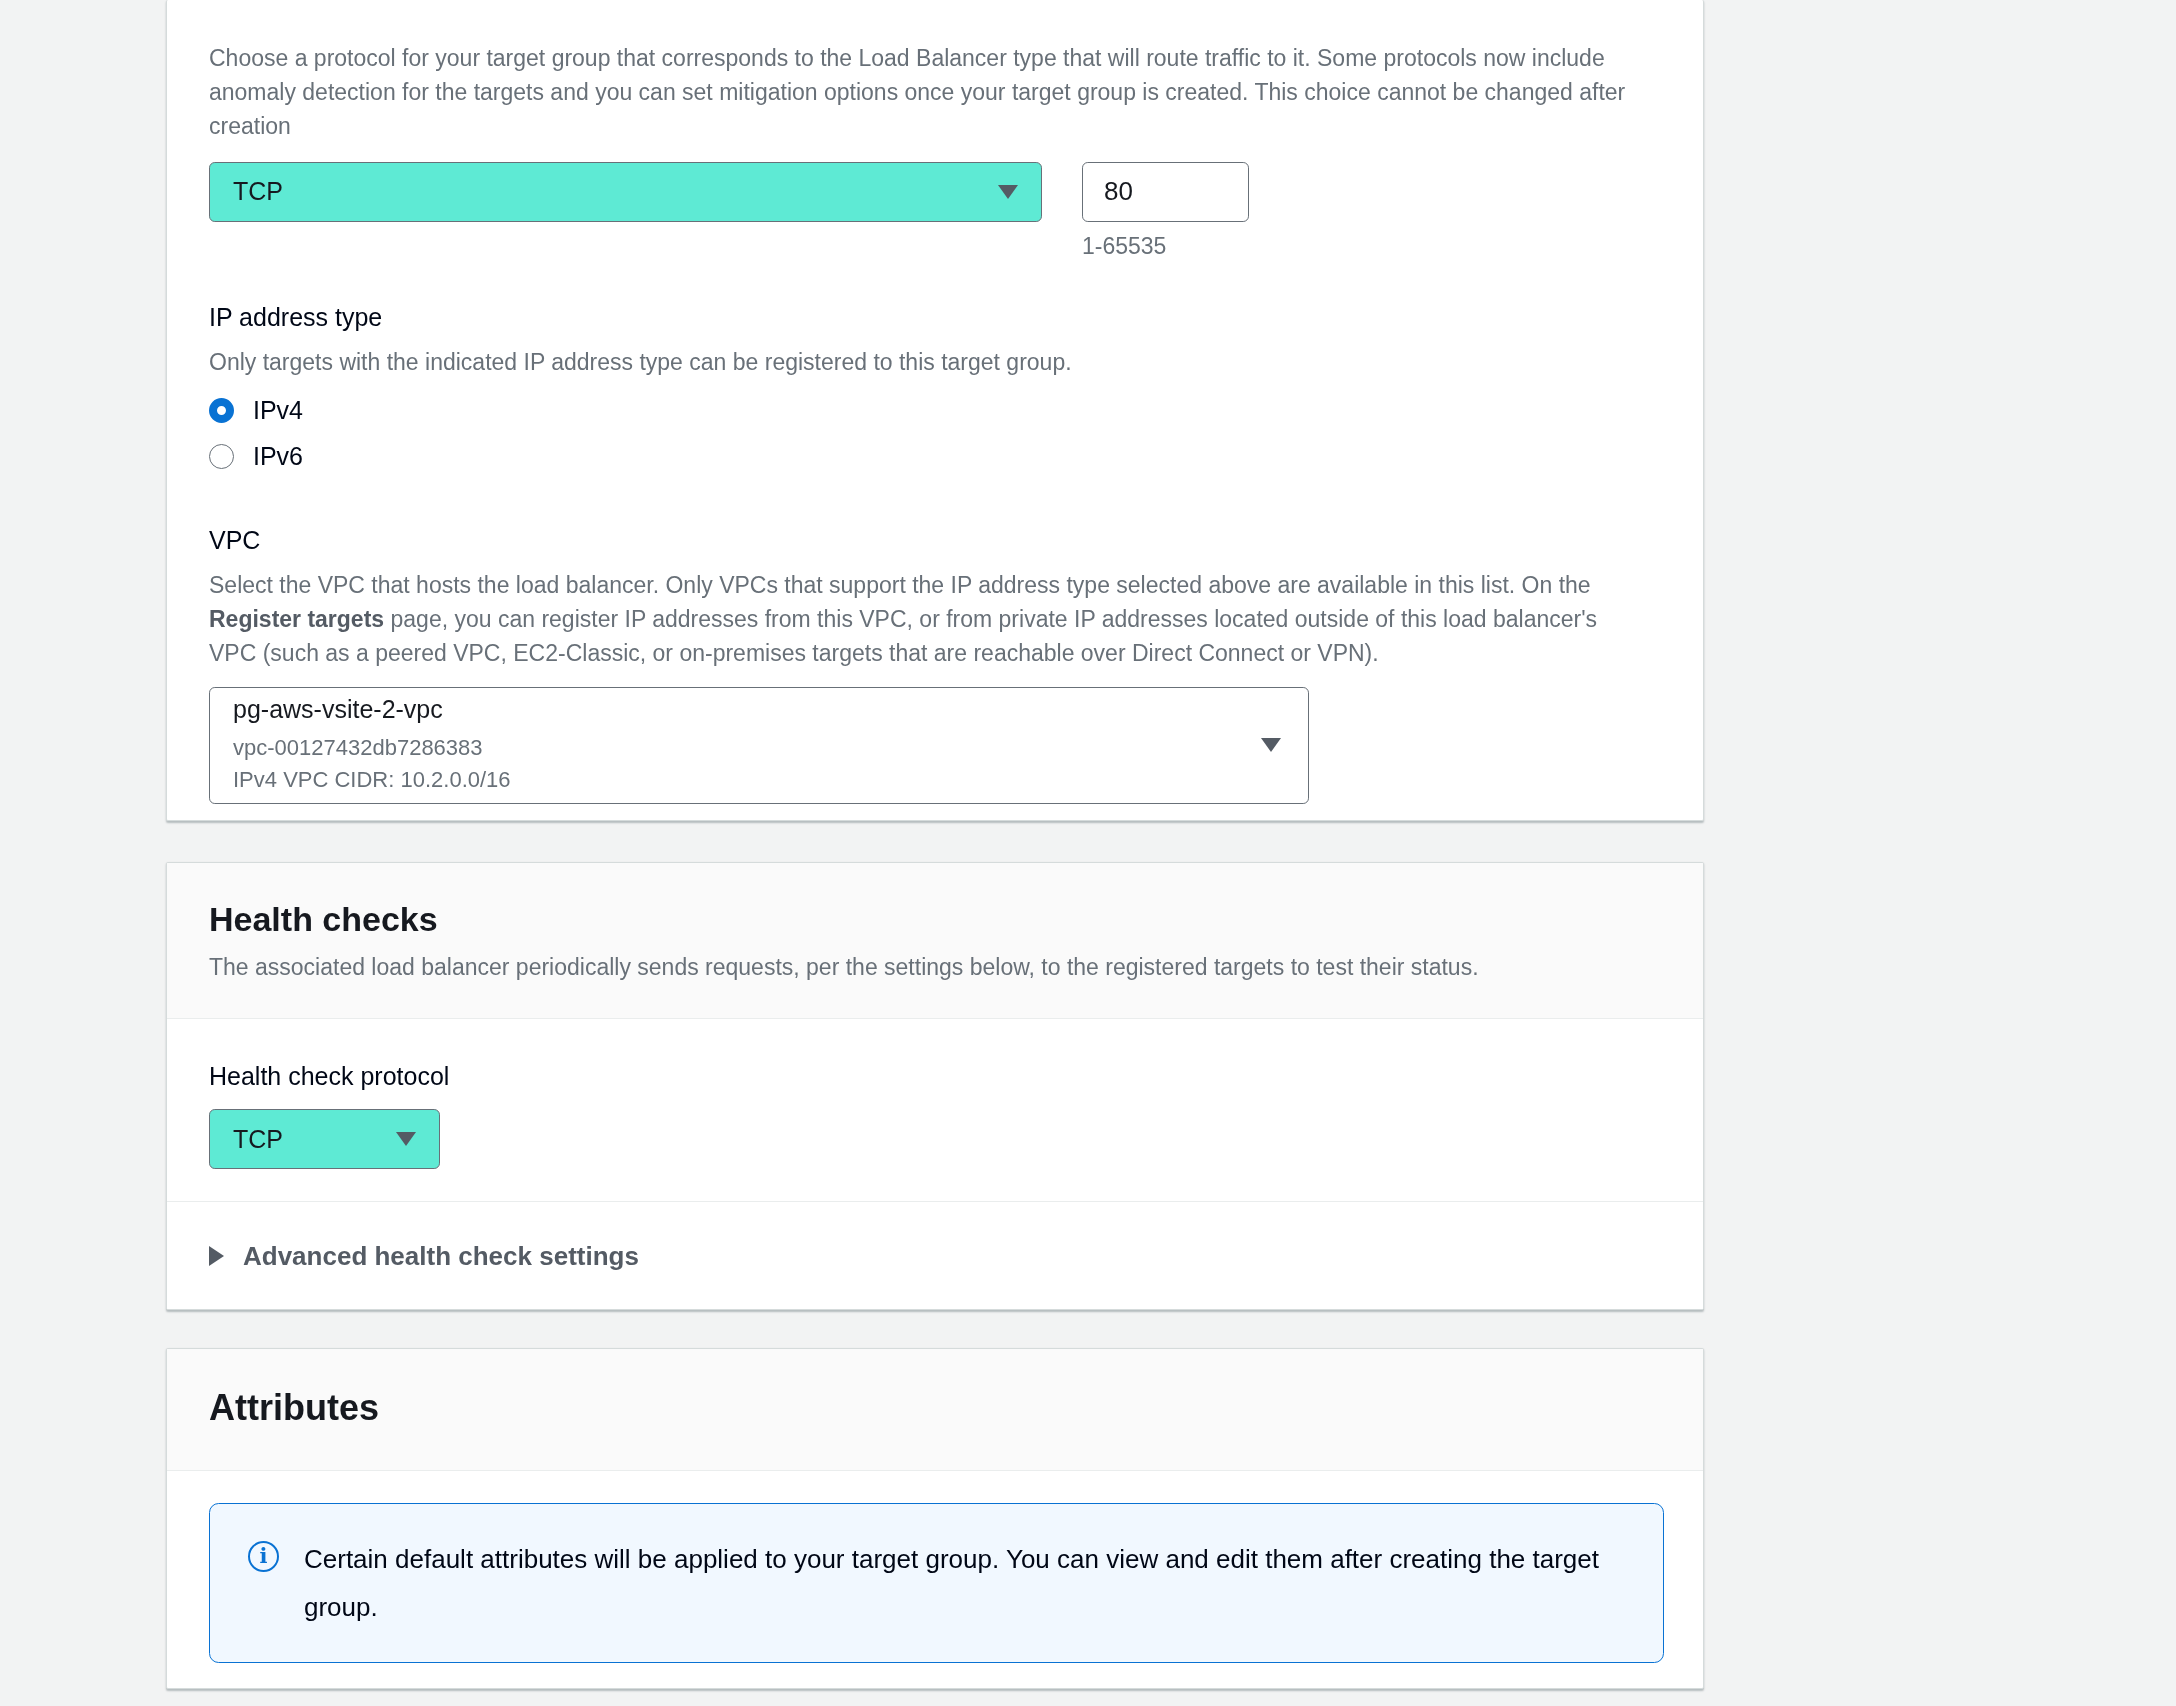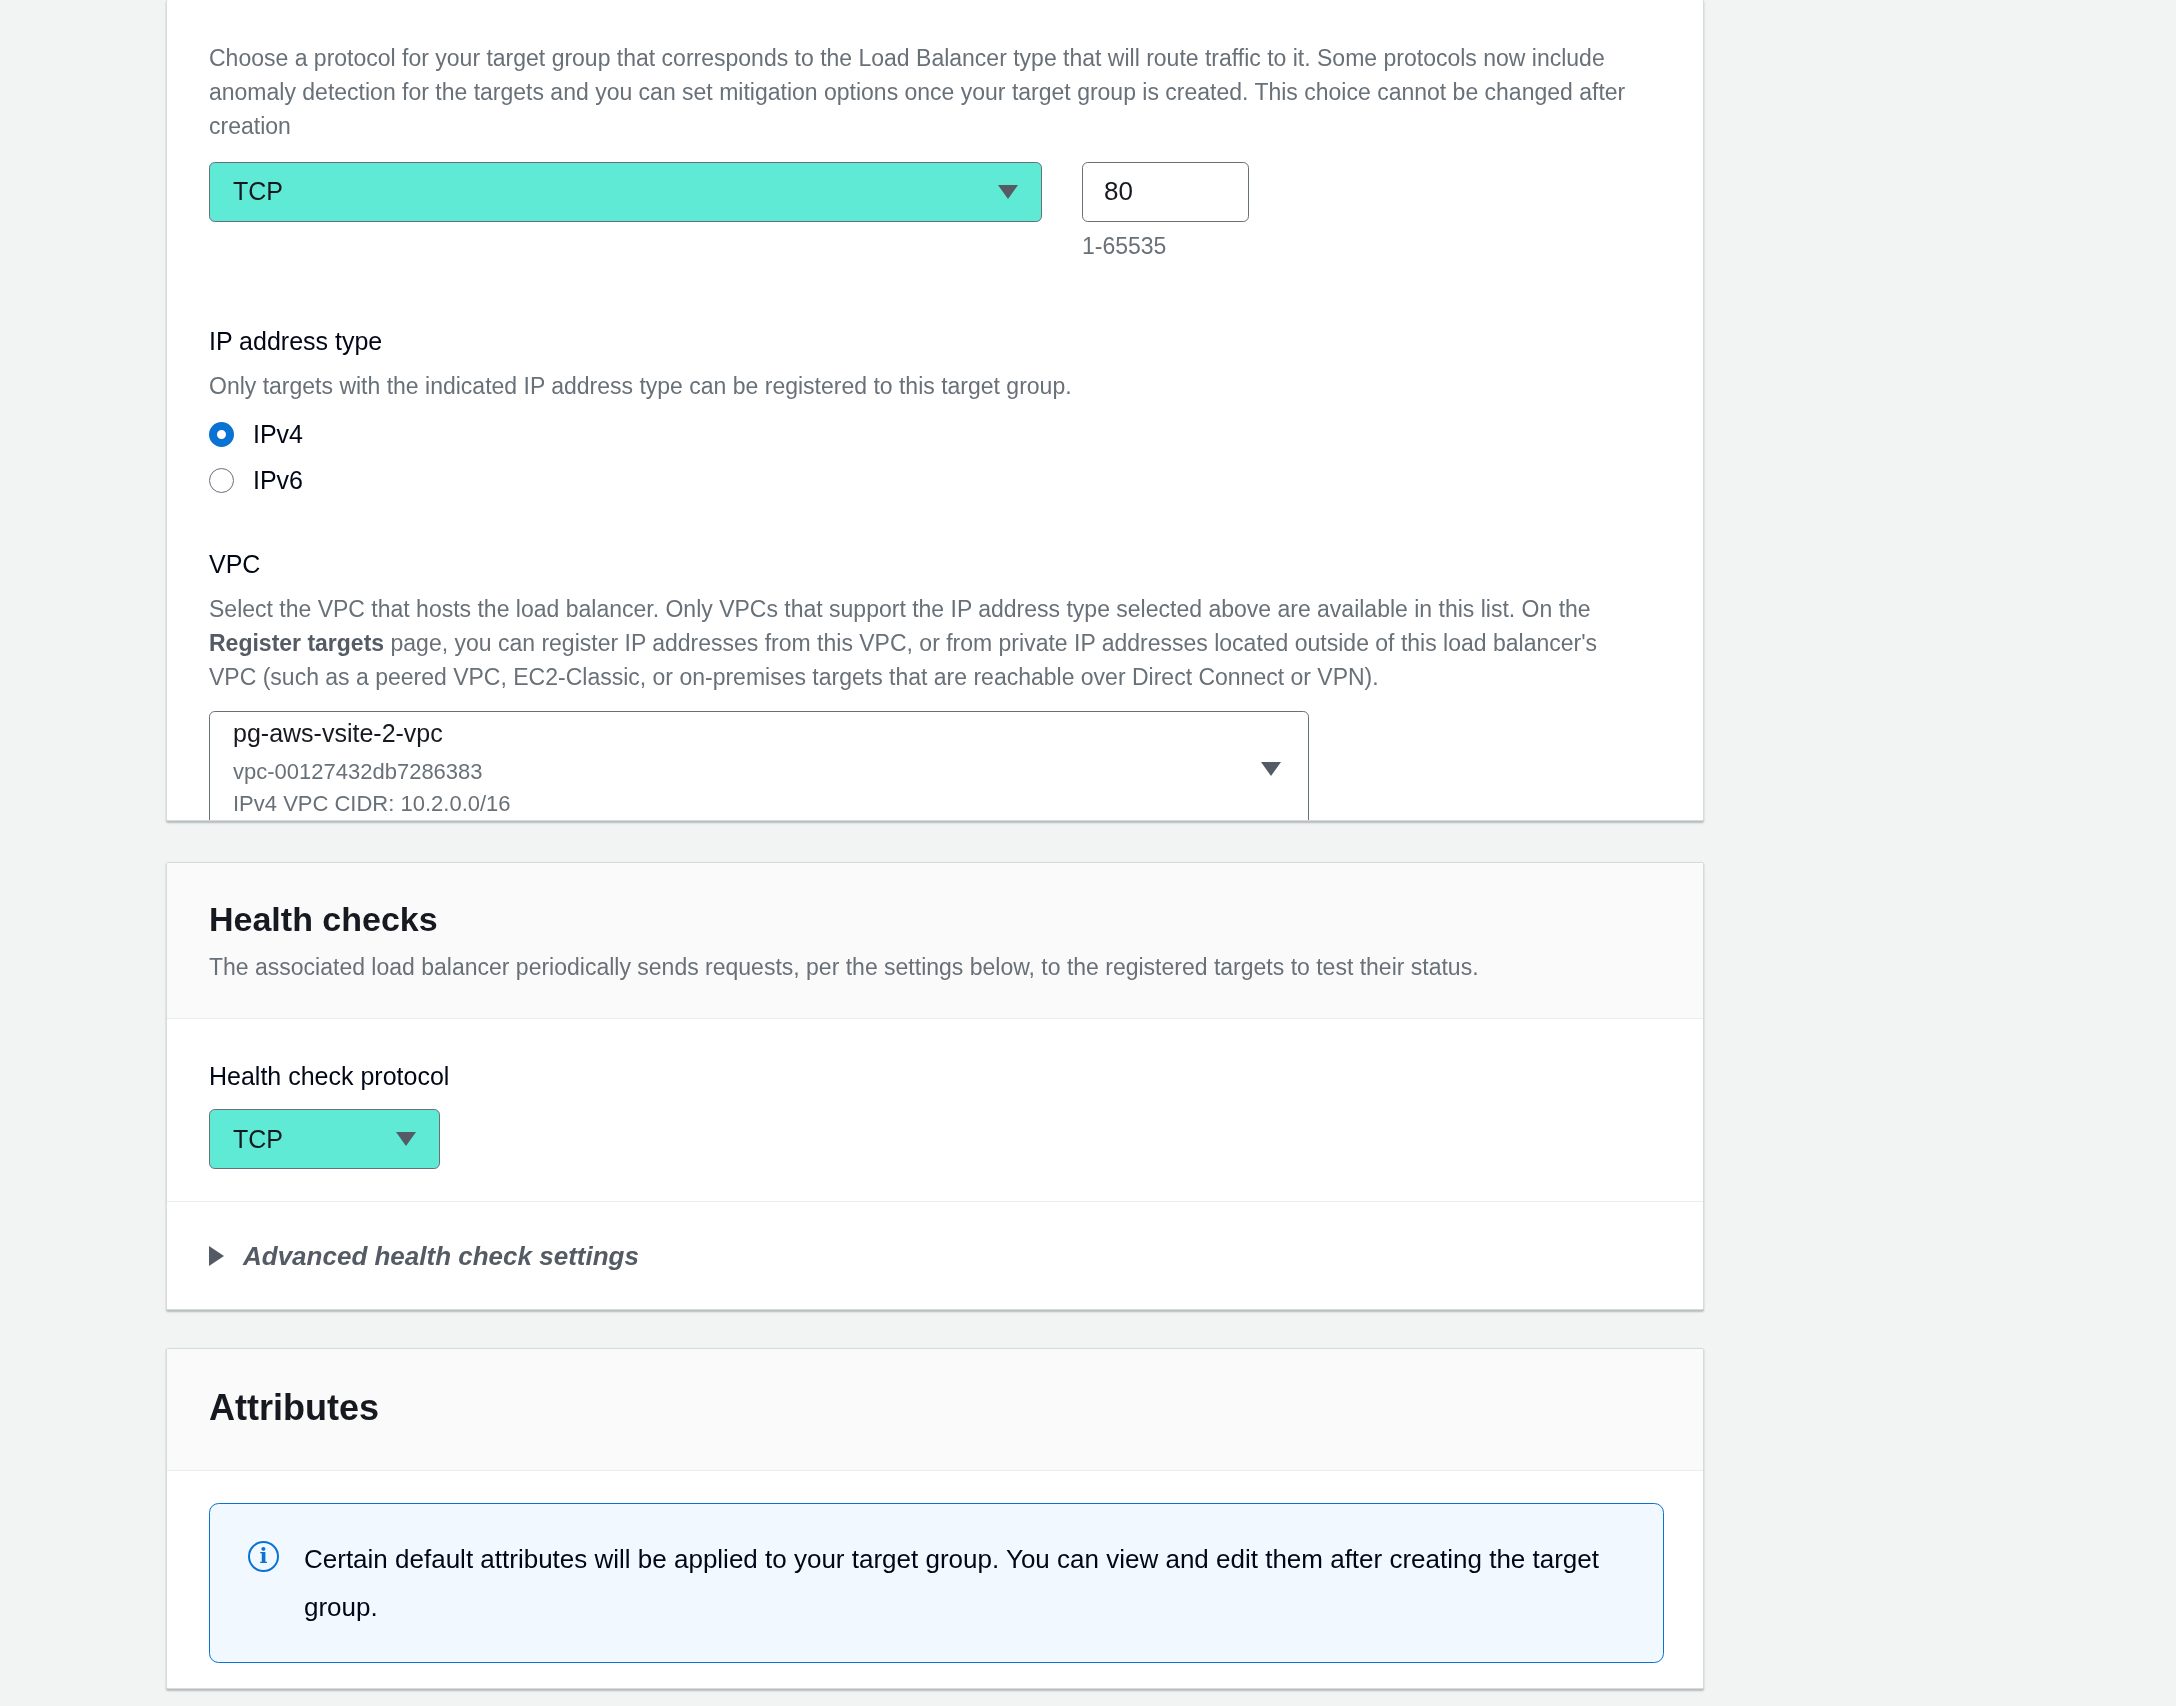--- a/index.html
+++ b/index.html
@@ -77,21 +77,21 @@
     color: #16191f;
     padding: 0 21px;
     outline: none;
     background: #fff;
   }
   .hint {
     margin-top: 11.5px;
     font-size: 23px;
     color: #687078;
   }
-  .field-ip { margin-top: 64px; }
+  .field-ip { margin-top: 40px; }
   .radio-group { margin-top: 17.3px; }
   .radio-row {
     display: flex;
     align-items: center;
     margin-bottom: 17.3px;
     cursor: pointer;
   }
   .radio {
     width: 25px; height: 25px;
     border-radius: 50%;
@@ -164,21 +164,20 @@
     border-top: 10.6px solid transparent;
     border-bottom: 10.6px solid transparent;
     border-left: 15.4px solid #545b64;
     flex: none;
   }
   .expander-label {
     margin-left: 19px;
     font-size: 26px;
     font-weight: bold;
     color: #545b64;
-    font-style: italic;
   }
 
   .card-attr { height: 341px; overflow: hidden; }
   .attr-header {
     background: #fafafa;
     border-bottom: 1.9px solid #eaeded;
     padding: 38px 42px 0 42px;
     height: 122px;
   }
   .attr-title { font-size: 36px; font-weight: bold; color: #16191f; }

